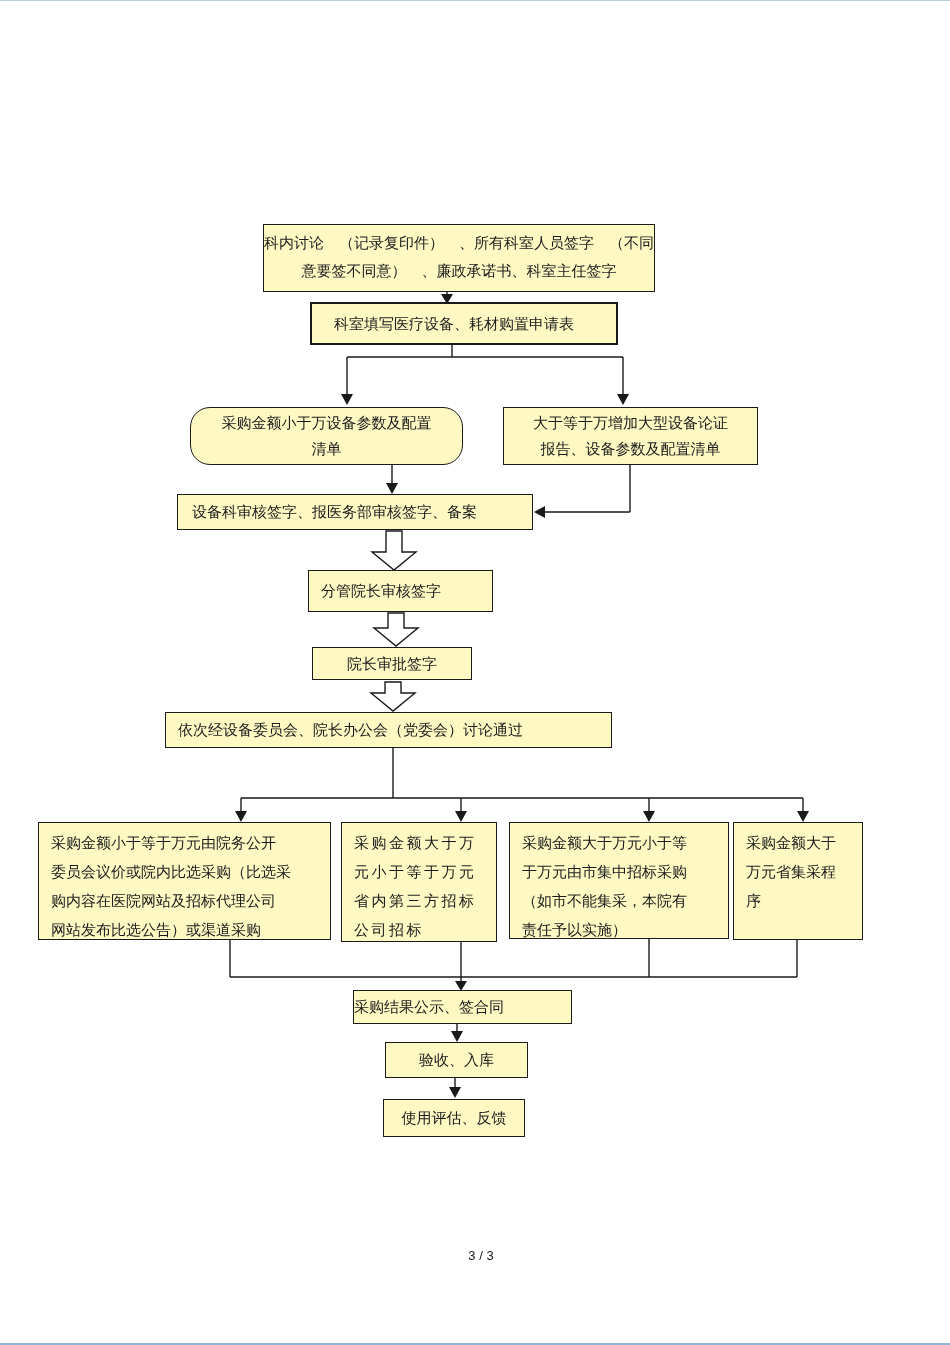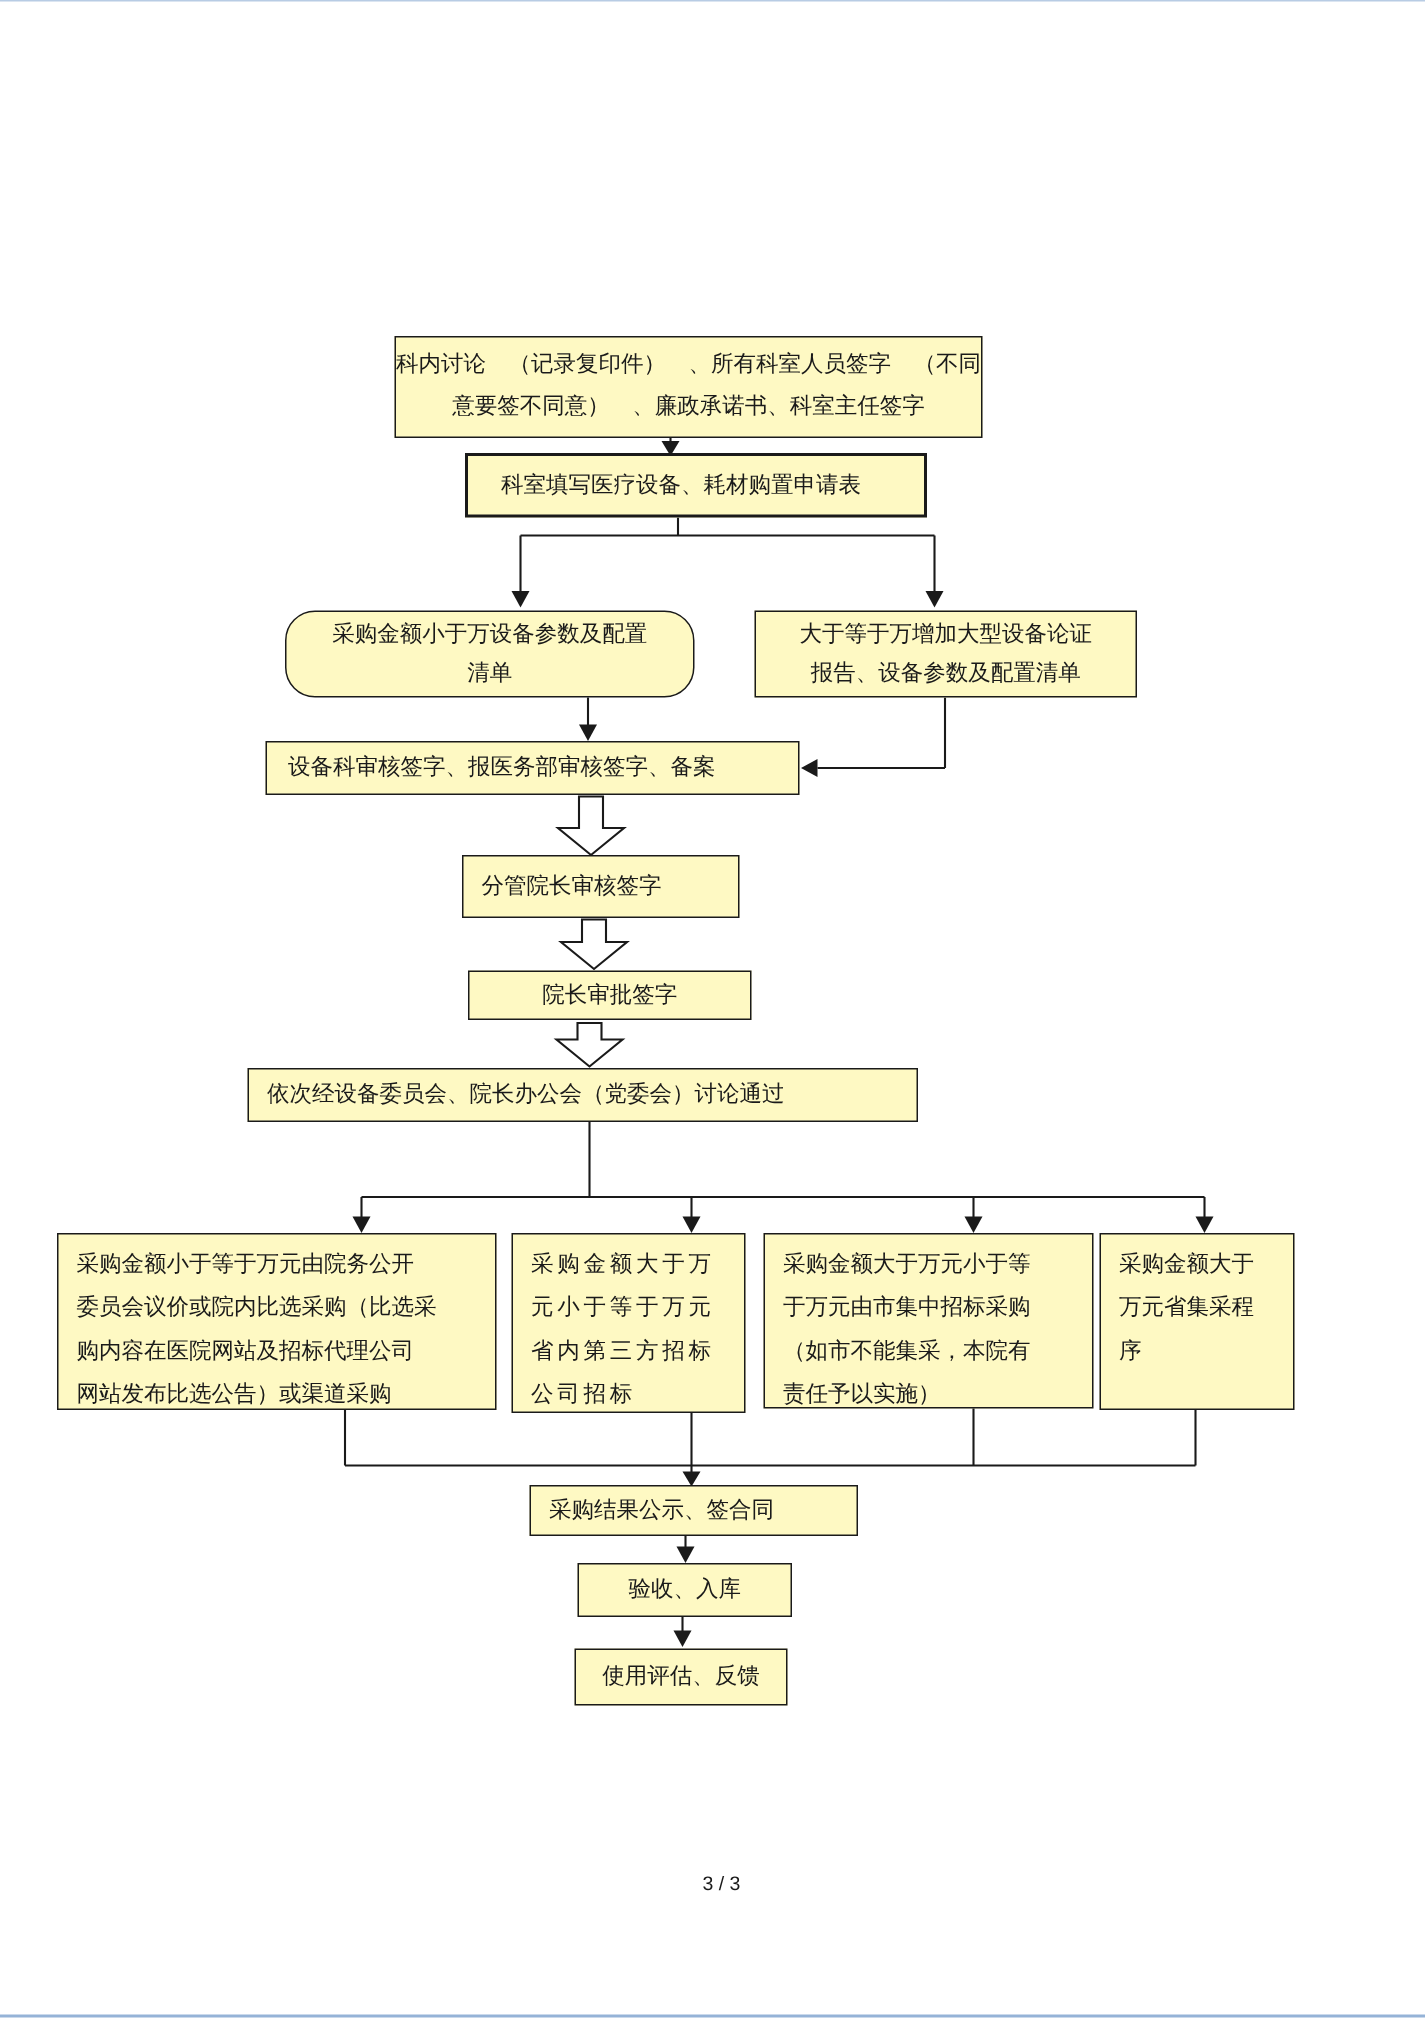--- a/index.html
+++ b/index.html
@@ -102,21 +102,21 @@
 <div class="node t-center" style="left:190px;top:407px;width:273px;height:58px;padding-top:2px;line-height:26px;border-radius:20px;">采购金额小于万设备参数及配置
 清单</div>
 
 <div class="node t-center" style="left:503px;top:407px;width:255px;height:58px;padding-top:2px;line-height:26px;">大于等于万增加大型设备论证
 报告、设备参数及配置清单</div>
 
 <div class="node v-center" style="left:177px;top:494px;width:356px;height:36px;padding-left:14px;">设备科审核签字、报医务部审核签字、备案</div>
 
 <div class="node v-center" style="left:308px;top:570px;width:185px;height:42px;padding-left:12px;">分管院长审核签字</div>
 
-<div class="node hv-center" style="left:312px;top:647px;width:189px;height:33px;">院长审批签字</div>
+<div class="node hv-center" style="left:312px;top:647px;width:160px;height:33px;">院长审批签字</div>
 
 <div class="node v-center" style="left:165px;top:712px;width:447px;height:36px;padding-left:12px;">依次经设备委员会、院长办公会（党委会）讨论通过</div>
 
 <div class="node" style="left:38px;top:822px;width:293px;height:118px;padding:6px 8px 0 12px;line-height:29px;">采购金额小于等于万元由院务公开
 委员会议价或院内比选采购（比选采
 购内容在医院网站及招标代理公司
 网站发布比选公告）或渠道采购</div>
 
 <div class="node" style="left:341px;top:822px;width:156px;height:120px;padding:6px 4px 0 12px;line-height:29px;letter-spacing:2.5px;">采购金额大于万
 元小于等于万元
@@ -125,21 +125,21 @@
 
 <div class="node" style="left:509px;top:822px;width:220px;height:117px;padding:6px 8px 0 12px;line-height:29px;">采购金额大于万元小于等
 于万元由市集中招标采购
 （如市不能集采，本院有
 责任予以实施）</div>
 
 <div class="node" style="left:733px;top:822px;width:130px;height:118px;padding:6px 8px 0 12px;line-height:29px;">采购金额大于
 万元省集采程
 序</div>
 
-<div class="node v-center" style="left:353px;top:990px;width:219px;height:34px;padding-left:12px;">采购结果公示、签合同</div>
+<div class="node v-center" style="left:353px;top:990px;width:219px;height:34px;">采购结果公示、签合同</div>
 
 <div class="node hv-center" style="left:385px;top:1042px;width:143px;height:36px;">验收、入库</div>
 
 <div class="node hv-center" style="left:383px;top:1099px;width:142px;height:38px;">使用评估、反馈</div>
 
 <div class="page-num">3 / 3</div>
 
 <div class="edge-bottom"></div>
 
 </body></html>

